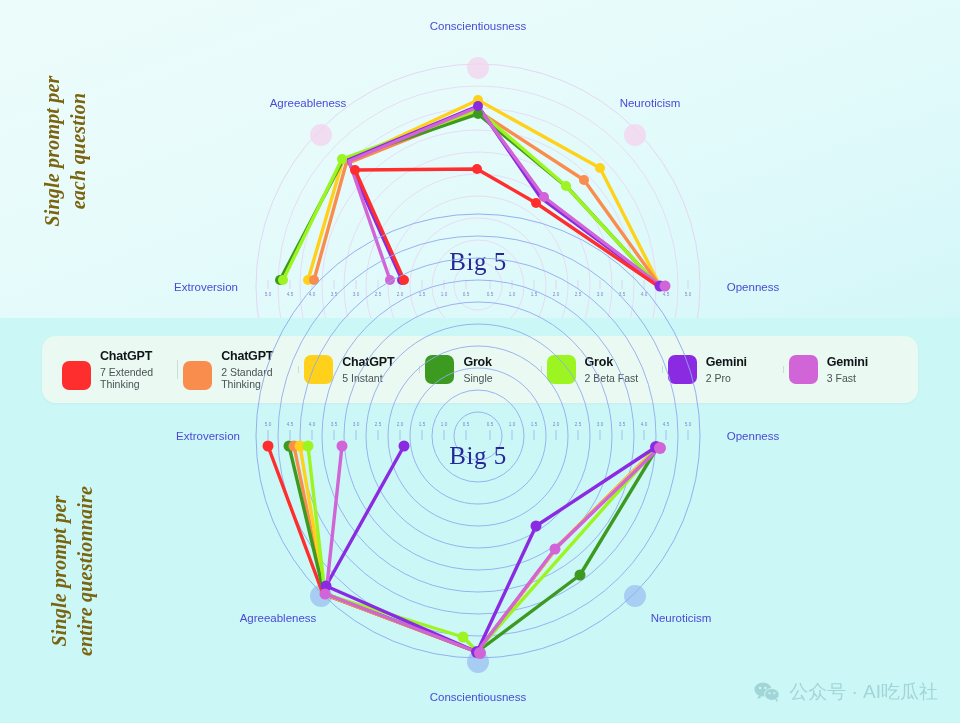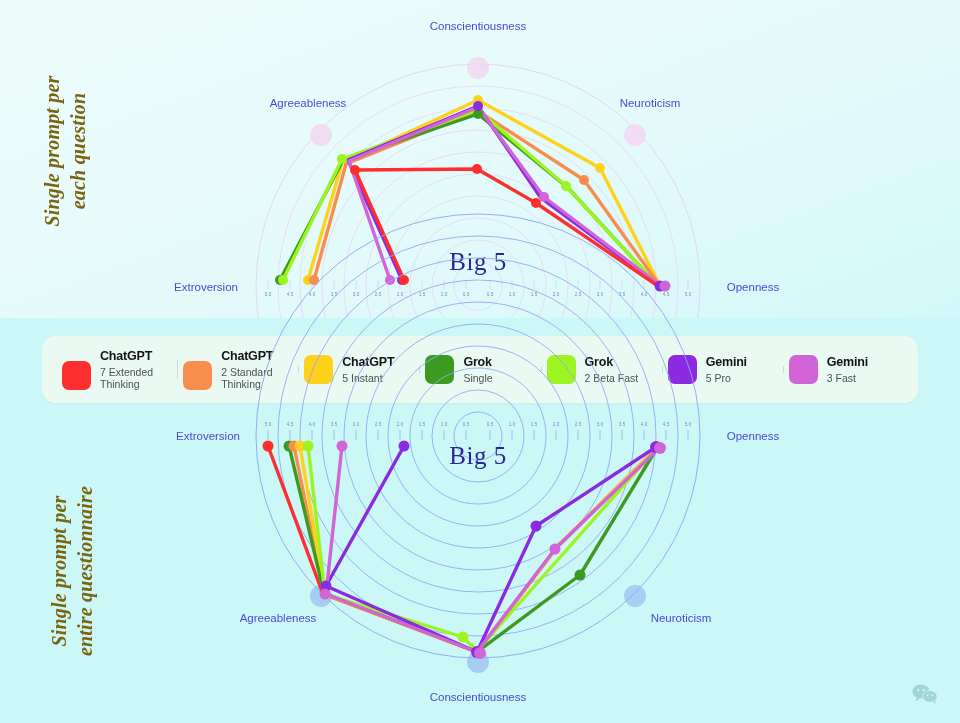--- a/index.html
+++ b/index.html
@@ -276,21 +276,21 @@
       <span class="legend-text">
         <span class="legend-name">Grok</span>
         <span class="legend-sub">2 Beta Fast</span>
       </span>
     </div>
 
     <div class="legend-item">
       <span class="swatch" style="background:#8a2be2"></span>
       <span class="legend-text">
         <span class="legend-name">Gemini</span>
-        <span class="legend-sub">5 Pro</span>
+        <span class="legend-sub">2 Pro</span>
       </span>
     </div>
 
     <div class="legend-item">
       <span class="swatch" style="background:#d164d6"></span>
       <span class="legend-text">
         <span class="legend-name">Gemini</span>
         <span class="legend-sub">3 Fast</span>
       </span>
     </div>
@@ -410,15 +410,16 @@
     <svg class="wm-icon" viewBox="0 0 32 26">
       <ellipse cx="11" cy="10" rx="10.5" ry="8.6" fill="#9fd4d6"></ellipse>
       <path d="M6 17 L4 22 L9.5 19 Z" fill="#9fd4d6"></path>
       <circle cx="7.5" cy="8" r="1.5" fill="#ccf7f7"></circle>
       <circle cx="14" cy="8" r="1.5" fill="#ccf7f7"></circle>
       <ellipse cx="22" cy="16" rx="9" ry="7.4" fill="#9fd4d6" stroke="#ccf7f7" stroke-width="1.2"></ellipse>
       <path d="M26 22 L28.5 26 L29 21.5 Z" fill="#9fd4d6"></path>
       <circle cx="19" cy="14.5" r="1.3" fill="#ccf7f7"></circle>
       <circle cx="25" cy="14.5" r="1.3" fill="#ccf7f7"></circle>
     </svg>
+    <span>公众号 · AI吃瓜社</span>
   </div>
 
 </div>
 
 </body></html>

